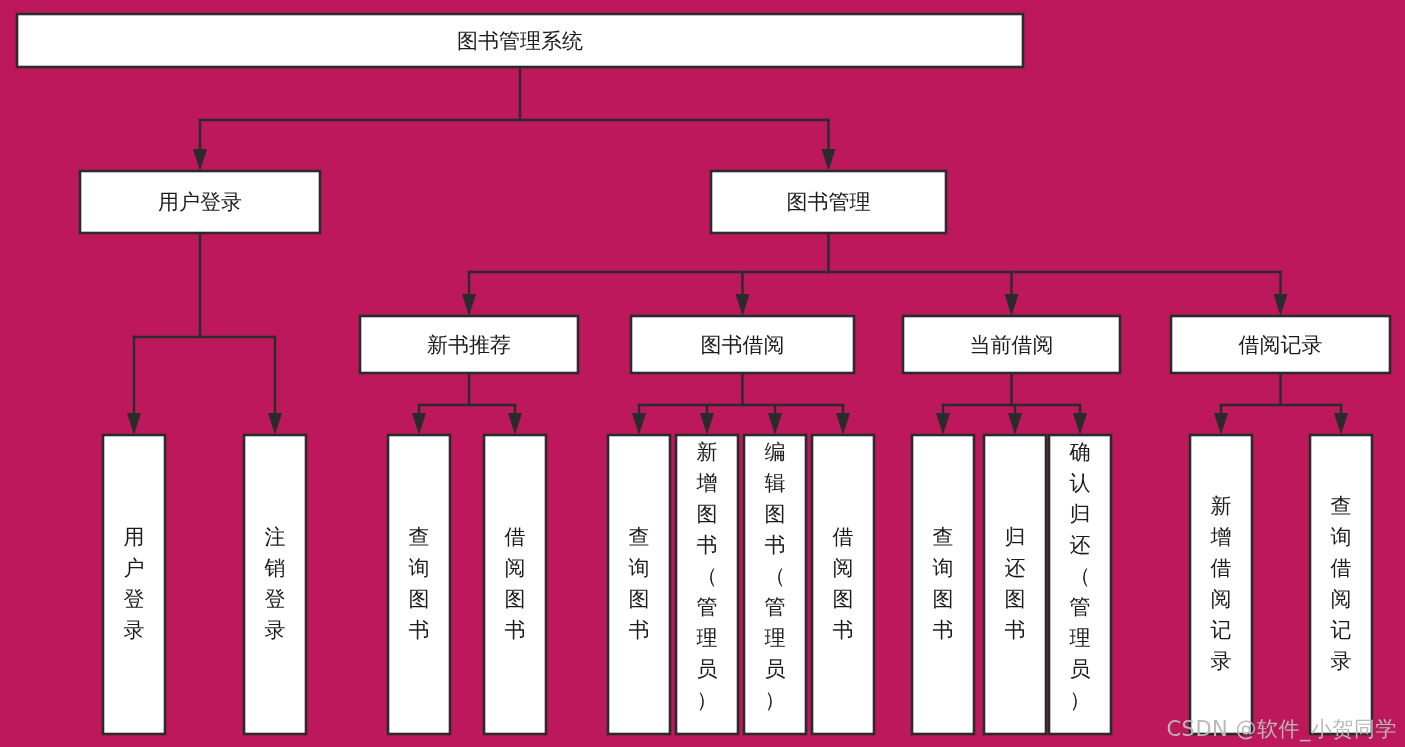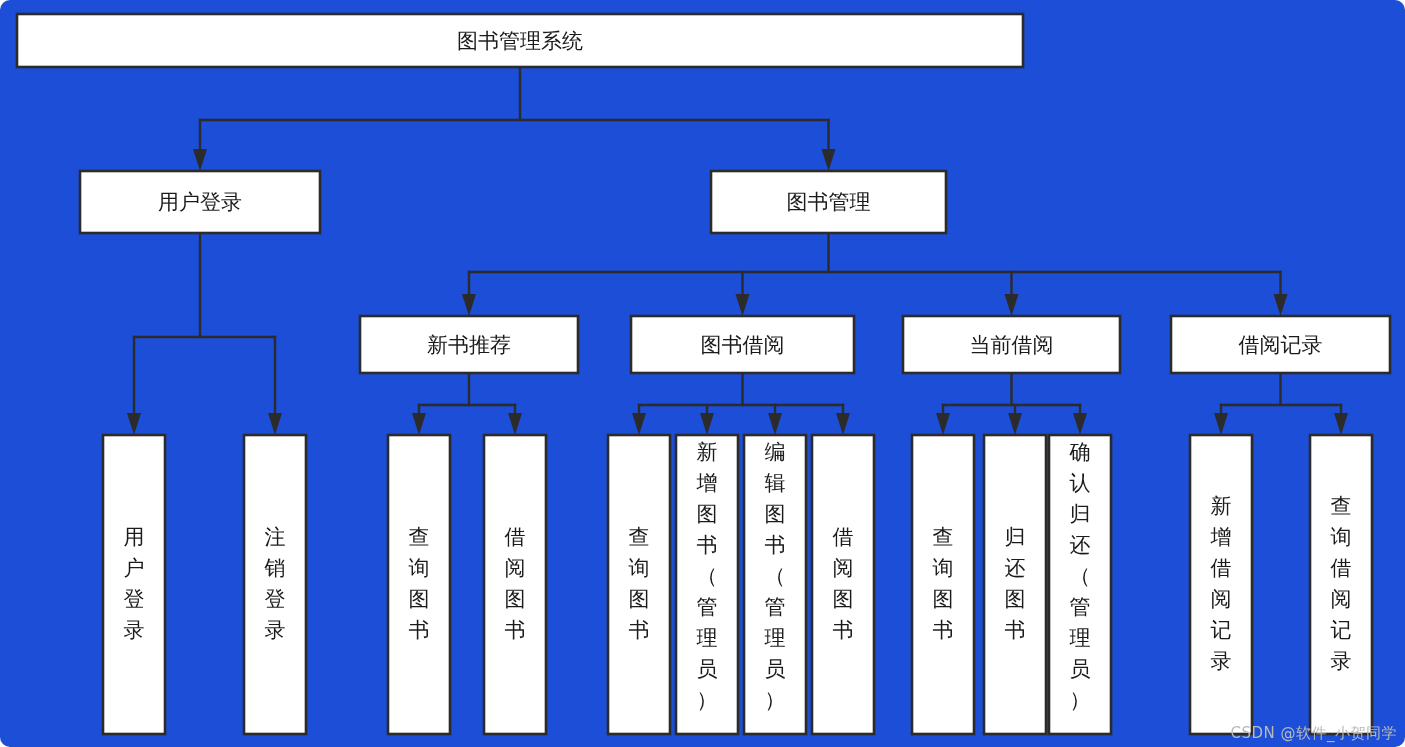--- a/index.html
+++ b/index.html
@@ -11,22 +11,21 @@
   body {
     width: 1405px;
     height: 747px;
     overflow: hidden;
     font-family: "DejaVu Sans", "Liberation Sans", sans-serif;
   }
   #diagram-root {
     position: relative;
     width: 1405px;
     height: 747px;
-    background: #1d4ed8;
-    border-radius: 10px;
+    background: #be185d;
   }
   svg#diagram-svg {
     position: absolute;
     top: 0;
     left: 0;
     width: 1405px;
     height: 747px;
     display: block;
   }
   .node-box {
@@ -55,21 +54,21 @@
     fill: #1b1b1b;
     font-family: "DejaVu Sans", "Liberation Sans", sans-serif;
     font-size: 21px;
     text-anchor: middle;
   }
   .watermark {
     position: absolute;
     right: 8px;
     bottom: 4px;
     font-family: "DejaVu Sans", "Liberation Sans", sans-serif;
-    font-size: 15px;
+    font-size: 21px;
     color: #b9b9b9;
     letter-spacing: 0.5px;
     white-space: nowrap;
     user-select: none;
   }
 </style>
 </head>
 <body>
 
 <div id="diagram-root">

